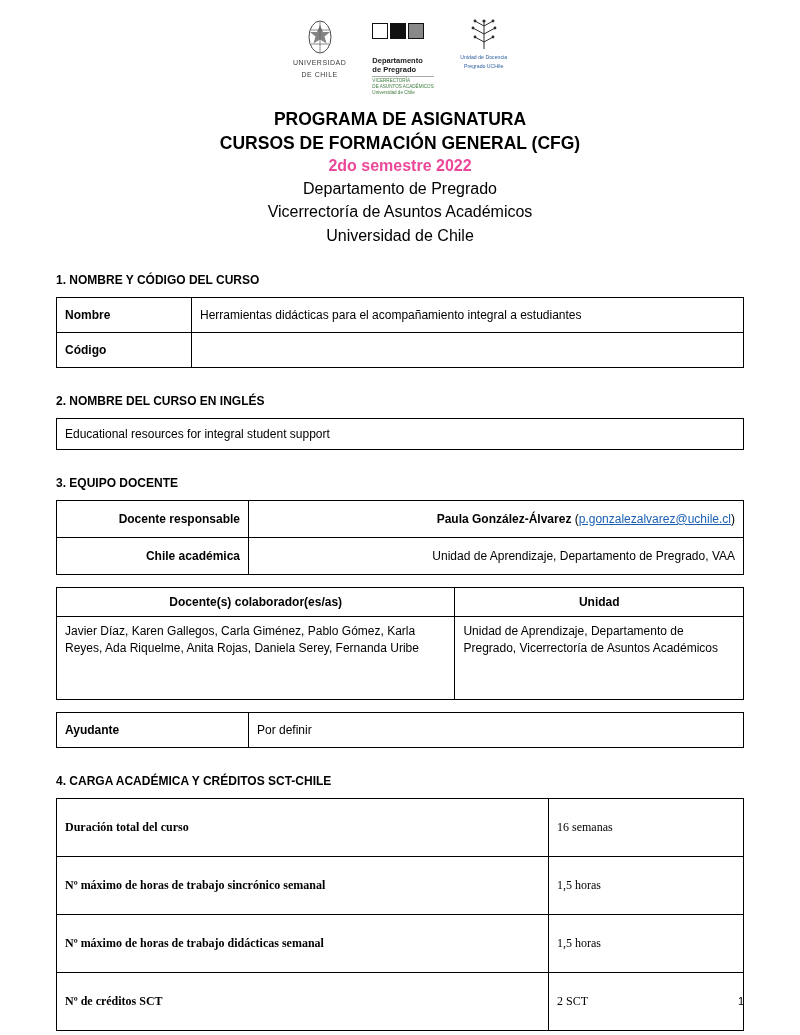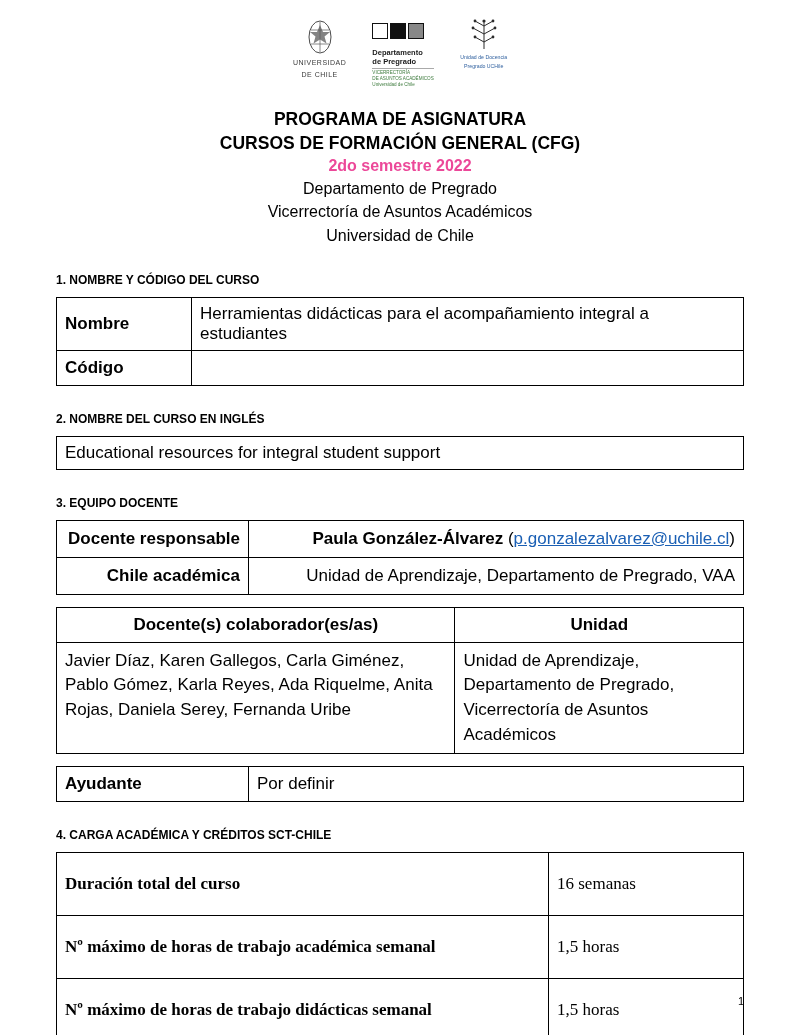--- a/index.html
+++ b/index.html
@@ -70,21 +70,21 @@
     height: 14px;
     background: #ffffff;
     border: 1px solid #111;
   }
   .bar.b2 { background: #111; }
   .bar.b3 { background: #888; }
   .logo-dep-title {
     font-size: 7.5px;
     font-weight: bold;
     line-height: 1.15;
-    margin-top: 10px;
+    margin-top: 18px;
     color: #1a1a1a;
     text-align: left;
   }
   .logo-dep-sub {
     font-size: 4.6px;
     line-height: 1.25;
     margin-top: 2px;
     color: #3c7a3c;
     text-align: left;
     border-top: 1px solid #aaa;
@@ -131,21 +131,21 @@
   
   .section-heading {
     font-weight: bold;
     font-size: 12px;
     margin: 26px 0 10px 0;
   }
 
   table {
     border-collapse: collapse;
     width: 100%;
-    font-size: 17px;
+    font-size: 12px;
   }
   table td, table th {
     border: 1px solid #000000;
     padding: 6px 8px;
     vertical-align: middle;
     text-align: left;
     font-weight: normal;
   }
   .t-name-code td { height: 22px; }
   .t-name-code td.label {
@@ -324,21 +324,21 @@
 
   <div class="section-heading">4. CARGA ACADÉMICA Y CRÉDITOS SCT-CHILE</div>
 
   <table class="t-load">
     <tbody>
       <tr>
         <td class="item">Duración total del curso</td>
         <td class="value">16 semanas</td>
       </tr>
       <tr>
-        <td class="item">Nº máximo de horas de trabajo académica semanal</td>
+        <td class="item">Nº máximo de horas de trabajo sincrónico semanal</td>
         <td class="value">1,5 horas</td>
       </tr>
       <tr>
         <td class="item">Nº máximo de horas de trabajo didácticas semanal</td>
         <td class="value">1,5 horas</td>
       </tr>
       <tr>
         <td class="item">Nº de créditos SCT</td>
         <td class="value">2 SCT</td>
       </tr>

